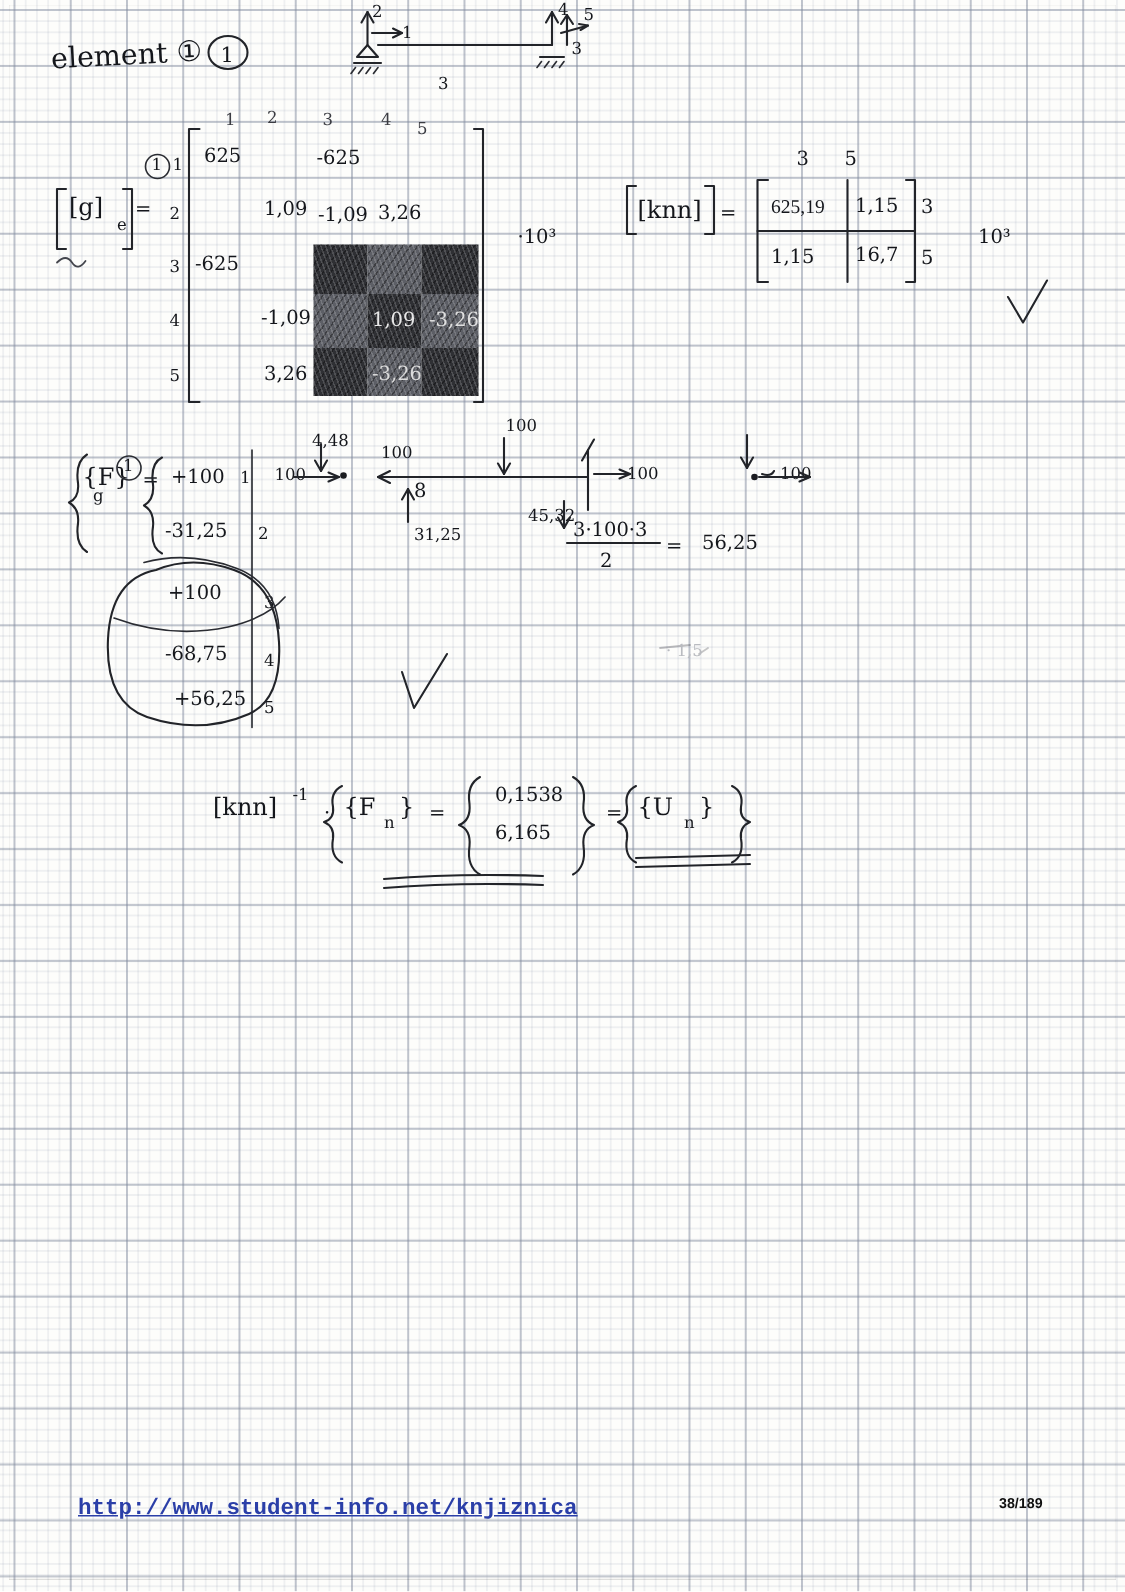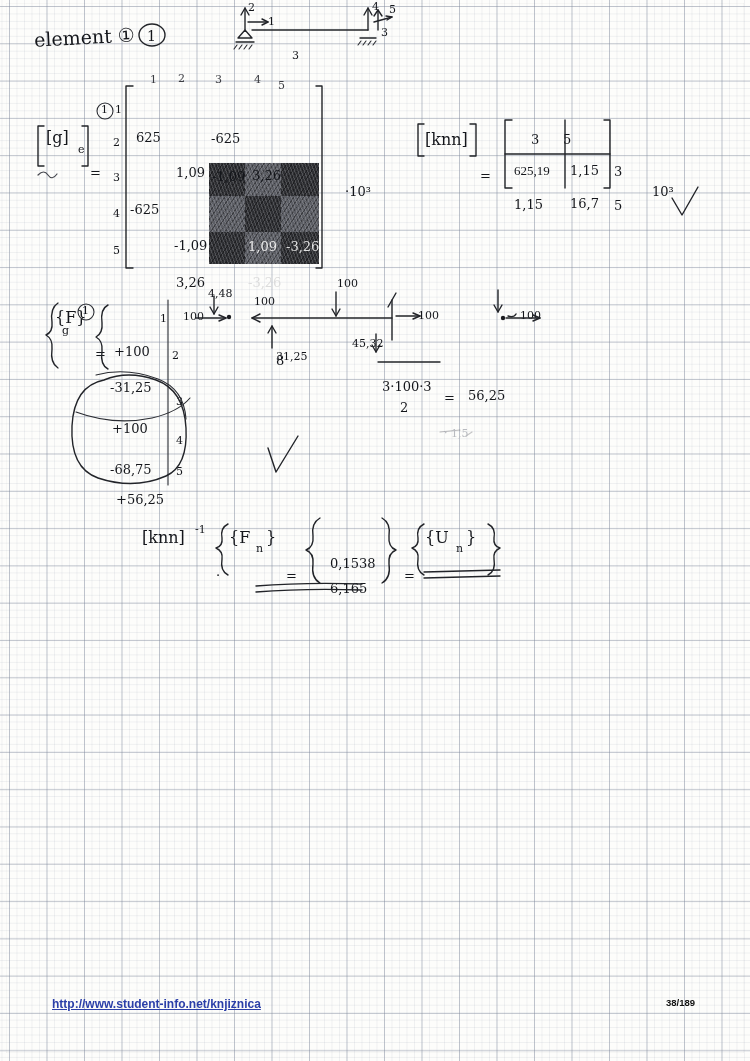--- a/index.html
+++ b/index.html
@@ -48,21 +48,21 @@
     white-space: pre;
     line-height: 1;
   }
   .pencil {
     color: #3b3c42;
   }
   .ink {
     color: #14161b;
   }
   .sm { font-size: 11px; }
-  .md { font-size: 13px; margin-top: 33px; }
+  .md { font-size: 13px; }
   .lg { font-size: 16px; }
   .xl { font-size: 19px; }
   .rot-n3 { transform: rotate(-3deg); }
 
   svg.overlay {
     position: absolute;
     left: 0; top: 0;
     width: 750px; height: 1061px;
     pointer-events: none;
   }
@@ -97,22 +97,22 @@
   }
   .shade.light {
     background-color: #5d5f66;
   }
 
   
   #footer-link {
     position: absolute;
     left: 52px;
     top: 997px;
-    font-family: Liberation Sans, sans-serif;
-    font-size: 12px;
+    font-family: Liberation Mono, monospace;
+    font-size: 15px;
     font-weight: bold;
     color: #2b3fa8;
     text-decoration: underline;
   }
   #footer-page {
     position: absolute;
     left: 666px;
     top: 997px;
     font-family: "Liberation Sans", sans-serif;
     font-size: 9.5px;

